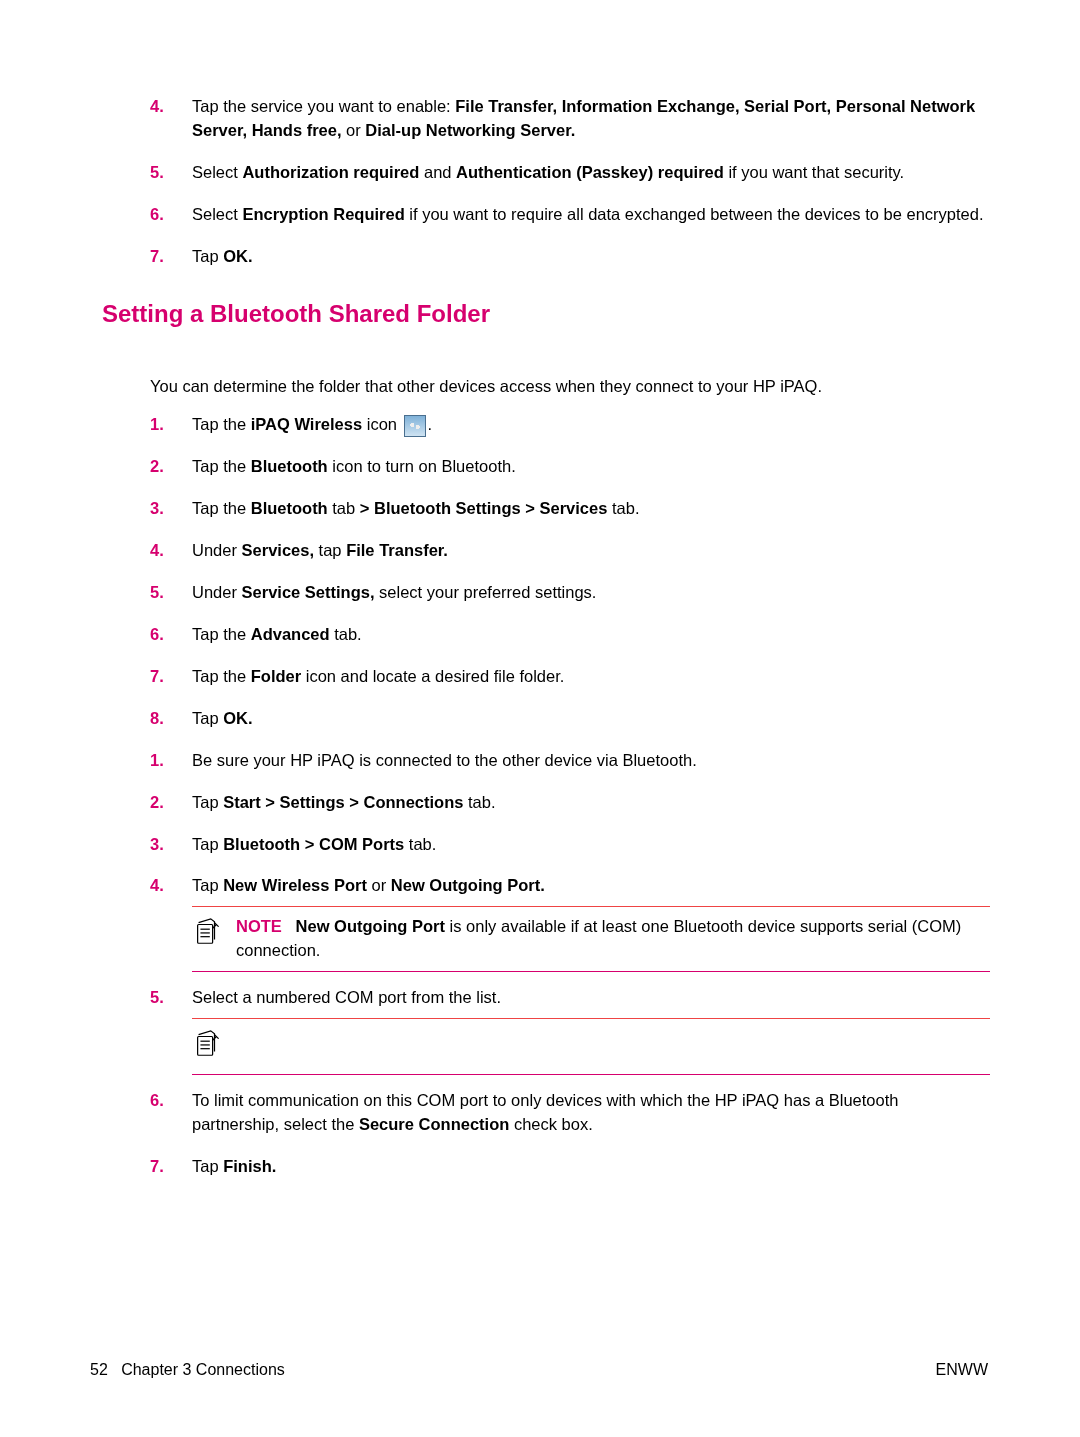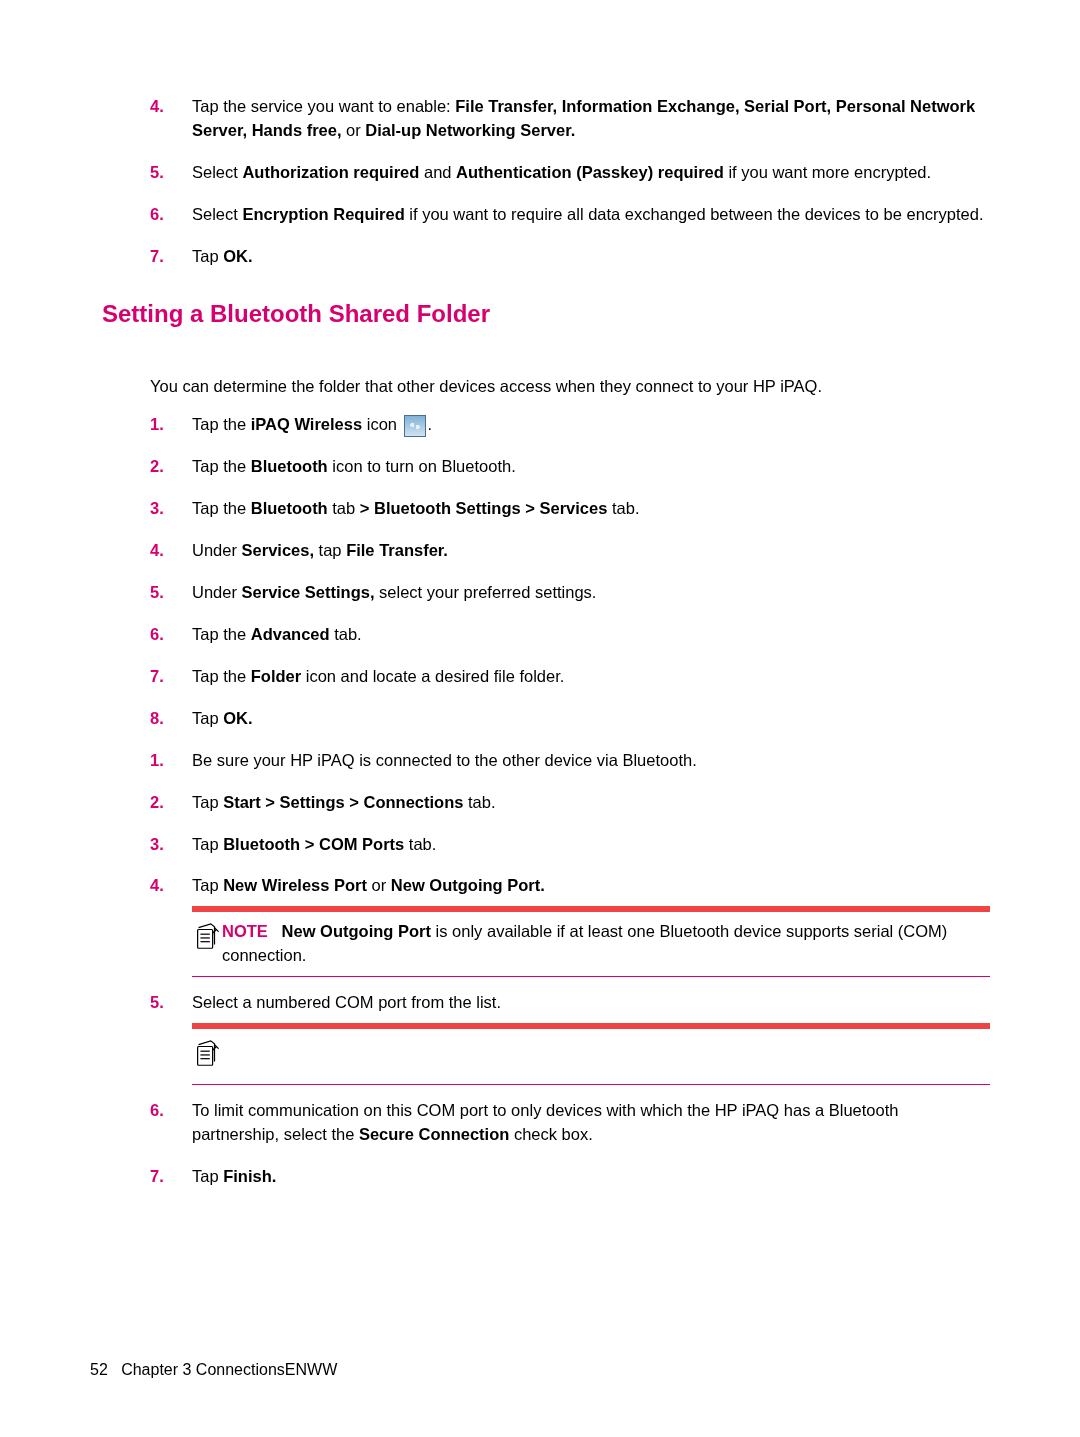--- a/index.html
+++ b/index.html
@@ -60,62 +60,64 @@
   }
   .inline-icon::after {
     content: "";
     position: absolute;
     width: 14px; height: 10px;
     top: 5px; left: 3px;
     background: radial-gradient(circle at 30% 40%, #eee 0 2px, transparent 2px),
                 radial-gradient(circle at 70% 60%, #eee 0 2px, transparent 2px);
   }
   .note-box {
-    border-top: 6px solid #ef4444;
+    border-top: 1px solid #ef4444;
     border-bottom: 1px solid #d6006e;
     padding: 8px 0 8px 0;
     margin: 6px 0 14px 0;
     display: flex;
+    gap: 14px;
   }
   .note-icon {
     flex-shrink: 0;
     width: 30px;
     padding-top: 2px;
   }
   .note-icon svg { width: 30px; height: 30px; }
   .note-label {
     color: #d6006e;
     font-weight: bold;
   }
   .note-text { flex: 1; }
   .footer {
     position: absolute;
     bottom: 56px;
     left: 90px;
-    right: 74px;
+    right: 92px;
     display: flex;
+    justify-content: space-between;
     font-size: 16px;
   }
 </style>
 </head>
 <body>
 
 <div class="page">
 
   <ol class="ol-outer">
     <li class="li-row">
       <span class="li-num">4.</span>
       <span class="li-body">
         <span>Tap the service you want to enable: </span><b>File Transfer, Information Exchange, Serial Port, Personal Network Server, Hands free,</b><span> or </span><b>Dial-up Networking Server.</b>
       </span>
     </li>
     <li class="li-row">
       <span class="li-num">5.</span>
       <span class="li-body">
-        <span>Select </span><b>Authorization required</b><span> and </span><b>Authentication (Passkey) required</b><span> if you want more encrypted.</span>
+        <span>Select </span><b>Authorization required</b><span> and </span><b>Authentication (Passkey) required</b><span> if you want that security.</span>
       </span>
     </li>
     <li class="li-row">
       <span class="li-num">6.</span>
       <span class="li-body">
         <span>Select </span><b>Encryption Required</b><span> if you want to require all data exchanged between the devices to be encrypted.</span>
       </span>
     </li>
     <li class="li-row">
       <span class="li-num">7.</span>

